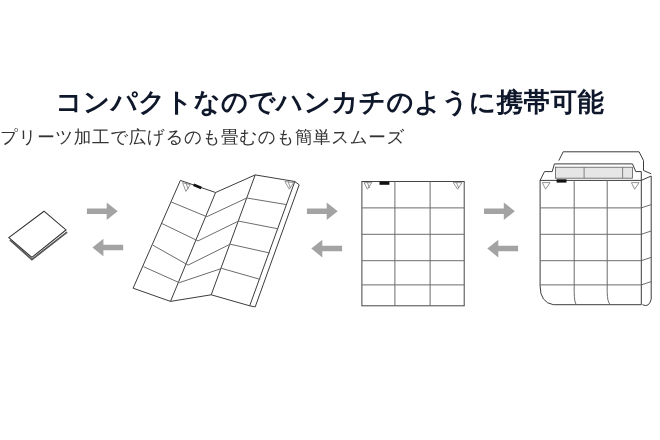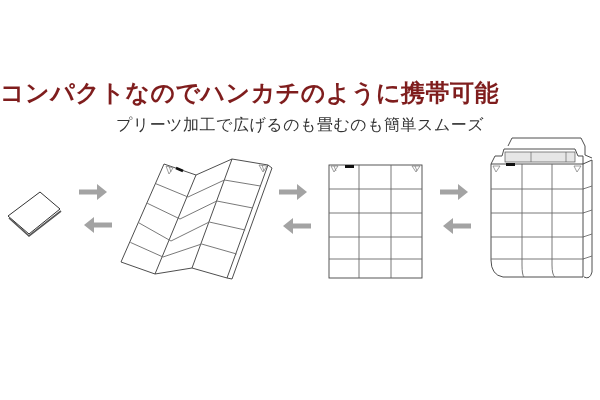--- a/index.html
+++ b/index.html
@@ -1,21 +1,21 @@
 <!DOCTYPE html>
 <html><head>
 <meta charset="utf-8">
 <style>
   html, body { margin: 0; padding: 0; background: #ffffff; }
   body { width: 600px; height: 400px; position: relative; overflow: hidden;
          font-family: "DejaVu Sans", sans-serif; }
-  .title { position: absolute; left: 0; width: 488px; top: 76px; text-align: center;
-           font-size: 24px; font-weight: bold; color: #7f1d1d; letter-spacing: 0.5px;
+  .title { position: absolute; left: 0; width: 600px; top: 76px; text-align: center;
+           font-size: 24px; font-weight: bold; color: #0f172a; letter-spacing: 0.5px;
            white-space: nowrap; line-height: 34px; }
-  .subtitle { position: absolute; left: 0; width: 600px; top: 113px; text-align: center;
+  .subtitle { position: absolute; left: 0; width: 600px; top: 113px; 
               font-size: 16px; color: #333333; white-space: nowrap; line-height: 24px; letter-spacing: 0.5px; }
   svg.illus { position: absolute; left: 0; top: 0; }
   .stroke { fill: none; stroke: #3a3a3a; stroke-width: 0.9; stroke-linejoin: round; }
   .grid { stroke: #6a6a6a; stroke-width: 0.9; fill: none; }
 </style>
 </head>
 <body>
 
 <div class="title">コンパクトなのでハンカチのように携帯可能</div>
 <div class="subtitle">プリーツ加工で広げるのも畳むのも簡単スムーズ</div>

